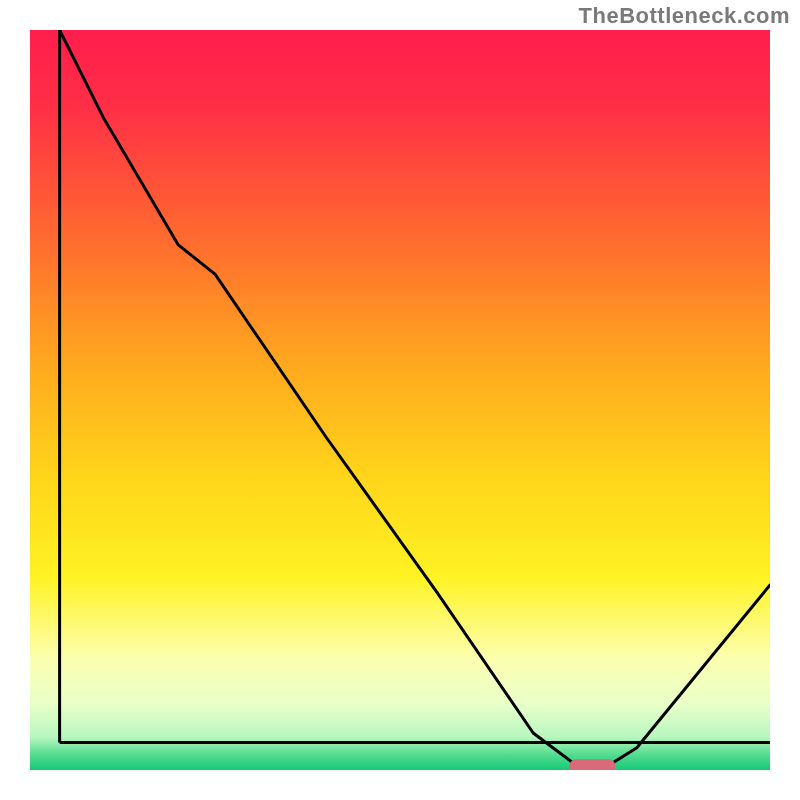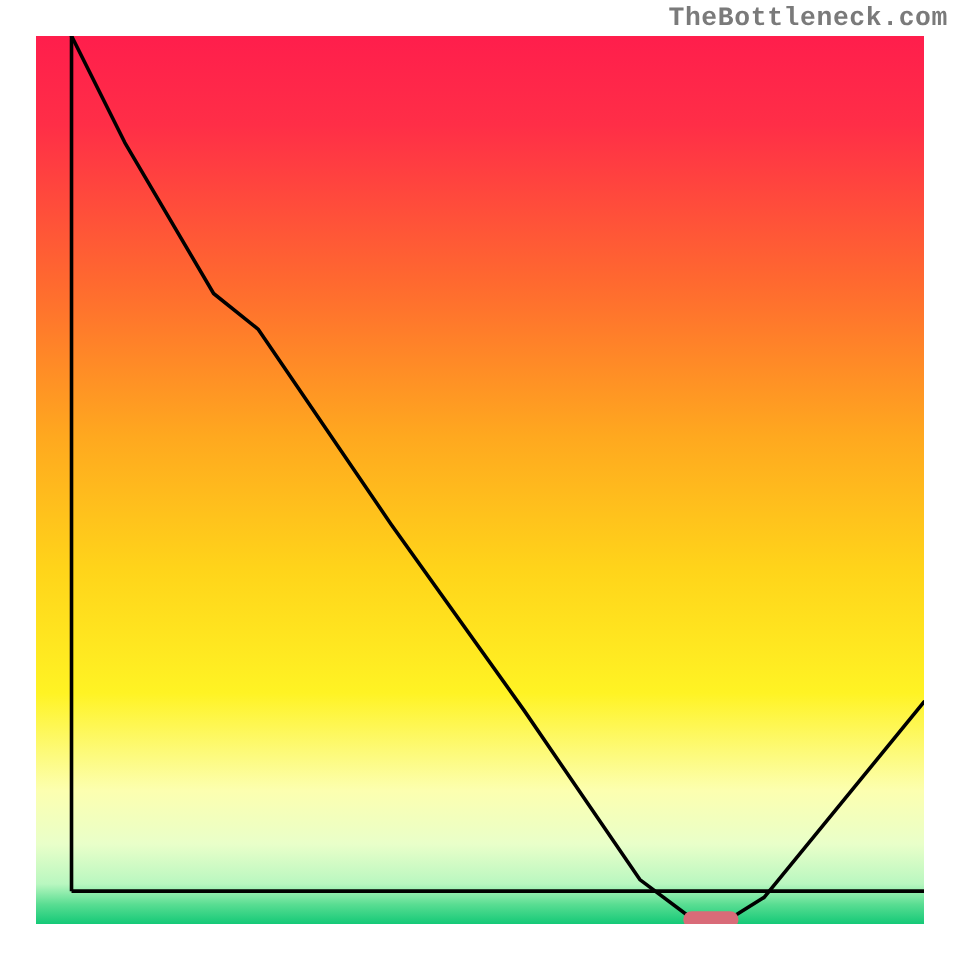--- a/index.html
+++ b/index.html
@@ -7,21 +7,20 @@
     padding: 0;
     width: 800px;
     height: 800px;
     background: #ffffff;
     font-family: Arial, Helvetica, sans-serif;
   }
   .canvas {
     position: relative;
     width: 800px;
     height: 564px;
-    font-family: Liberation Mono, monospace;
   }
   .watermark {
     position: absolute;
     top: 3px;
     right: 10px;
     font-size: 22px;
     font-weight: 600;
     color: #7a7a7a;
     letter-spacing: 0.5px;
   }

